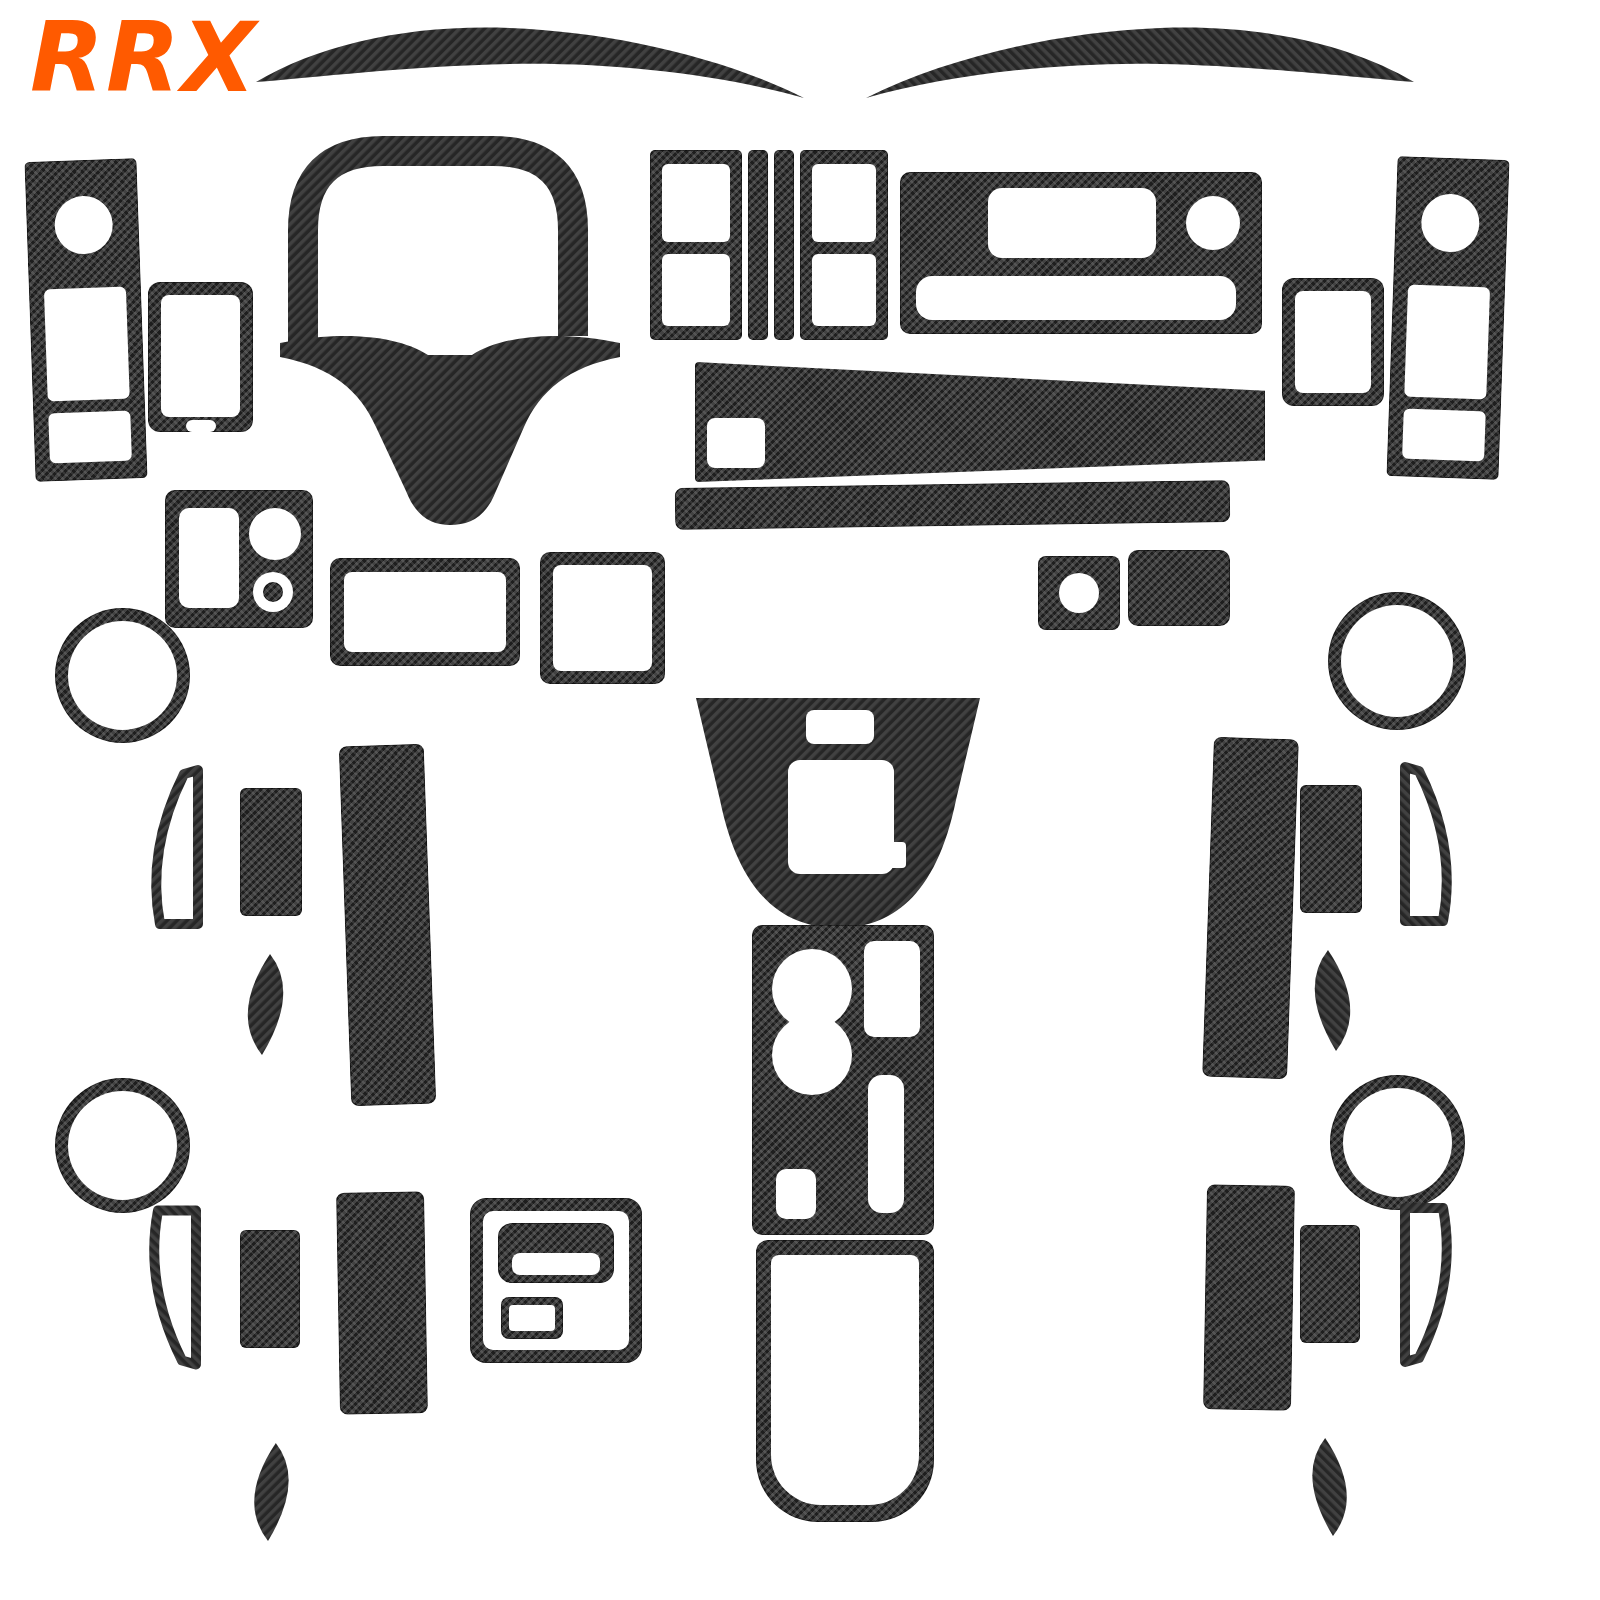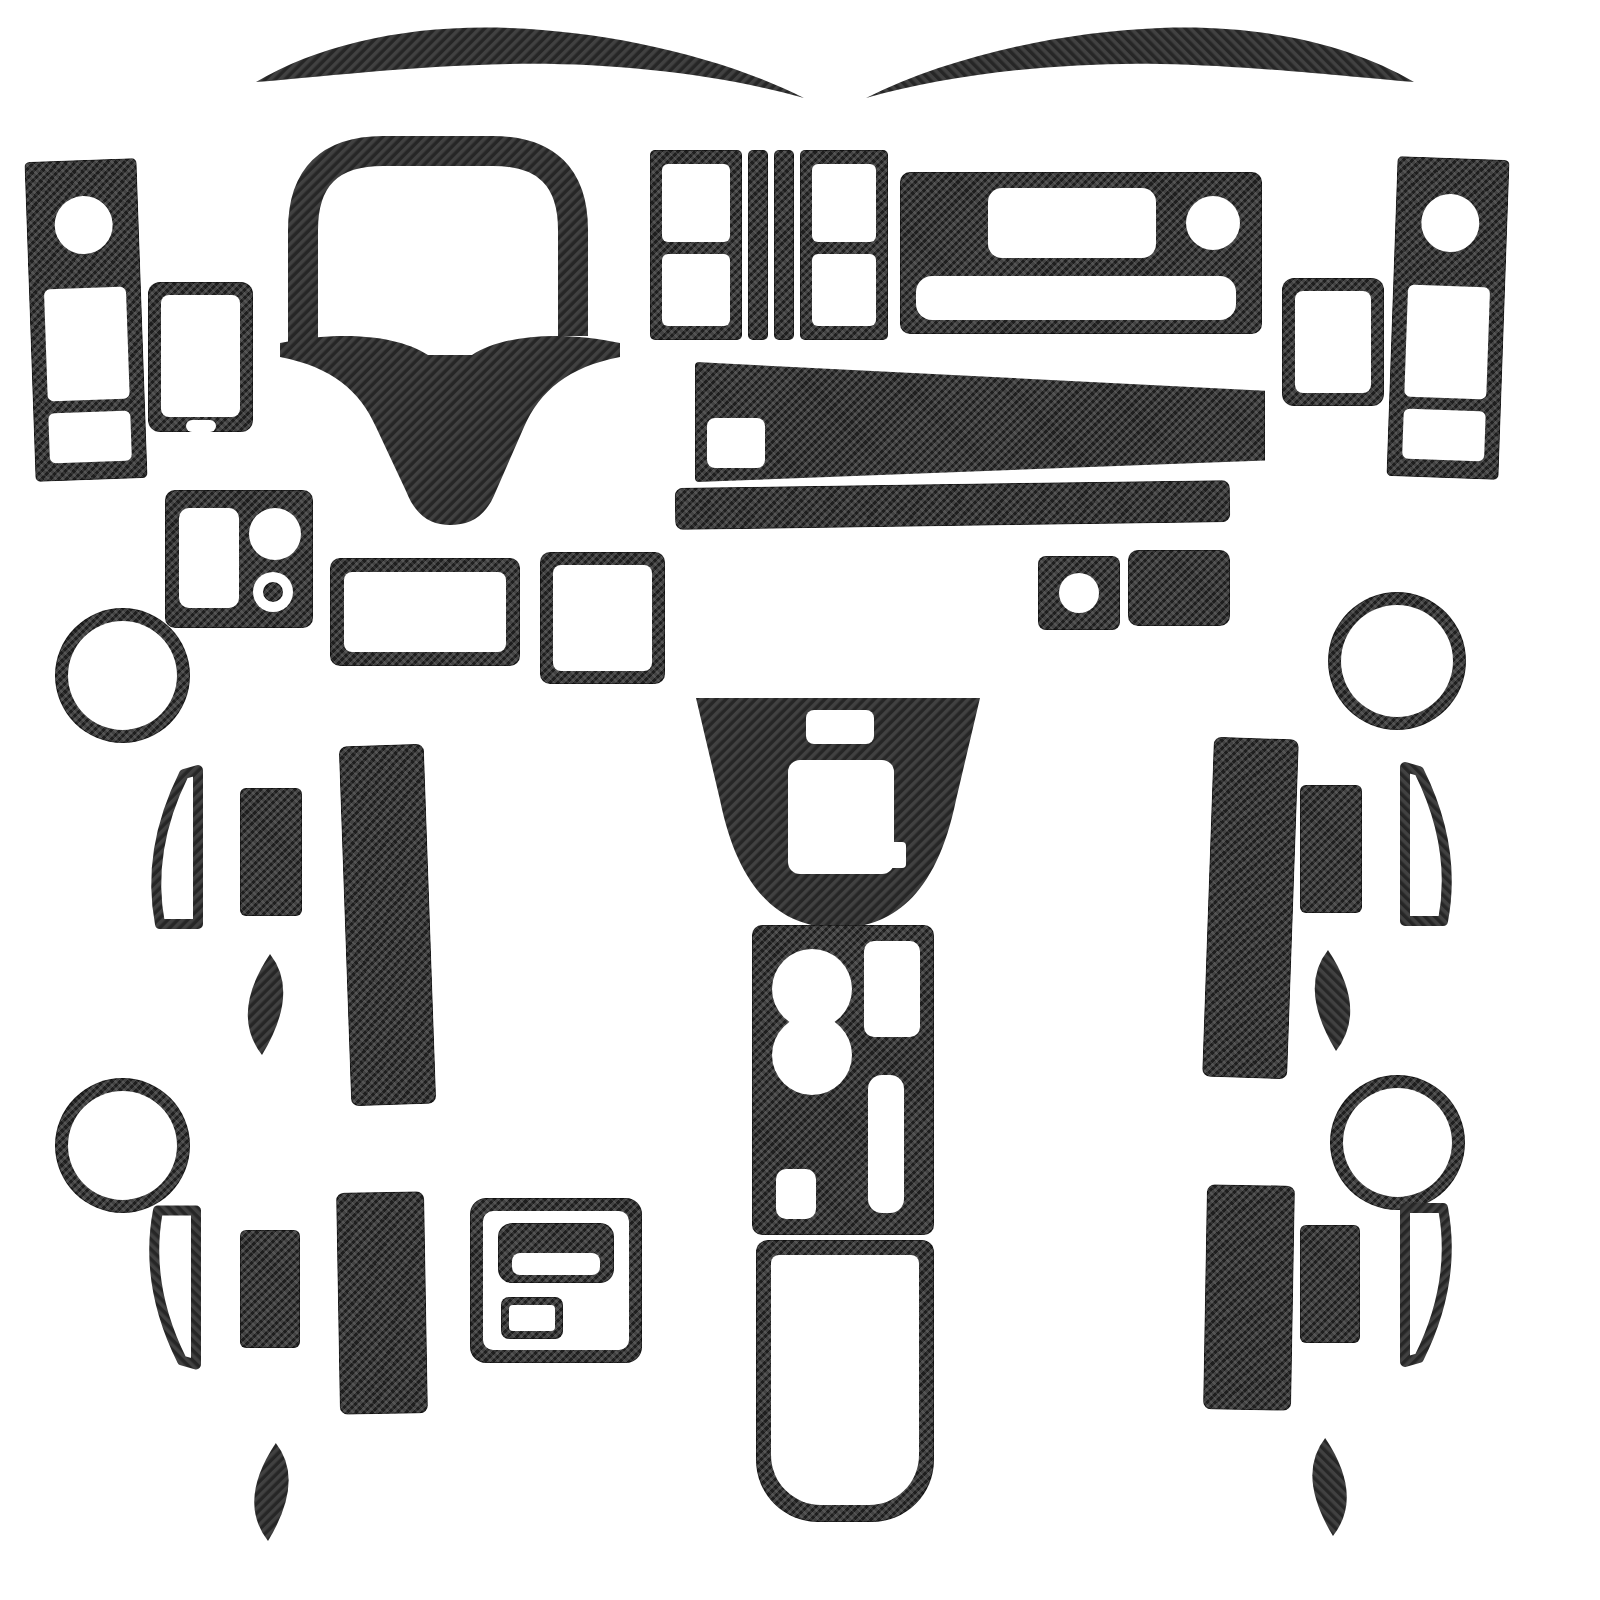--- a/index.html
+++ b/index.html
@@ -27,20 +27,21 @@
   <svg width="0" height="0">
     <defs>
       <pattern id="cfpat" width="7" height="7" patternUnits="userSpaceOnUse" patternTransform="rotate(45)">
         <rect width="7" height="7" fill="#262626"></rect>
         <rect width="3.5" height="7" fill="#414141"></rect>
       </pattern>
     </defs>
   </svg>
 
   
+  <div class="logo">RRX</div>
 
   
   <svg class="piece" style="left:250px;top:18px" width="560" height="85" viewBox="0 0 560 85">
     <path fill="url(#cfpat)" d="M6,64 C70,26 160,6 260,10 C360,14 470,38 554,80 C470,56 360,44 260,46 C160,48 60,60 6,64 Z"></path>
   </svg>
   <svg class="piece" style="left:860px;top:18px;transform:scaleX(-1)" width="560" height="85" viewBox="0 0 560 85">
     <path fill="url(#cfpat)" d="M6,64 C70,26 160,6 260,10 C360,14 470,38 554,80 C470,56 360,44 260,46 C160,48 60,60 6,64 Z"></path>
   </svg>
 
   

